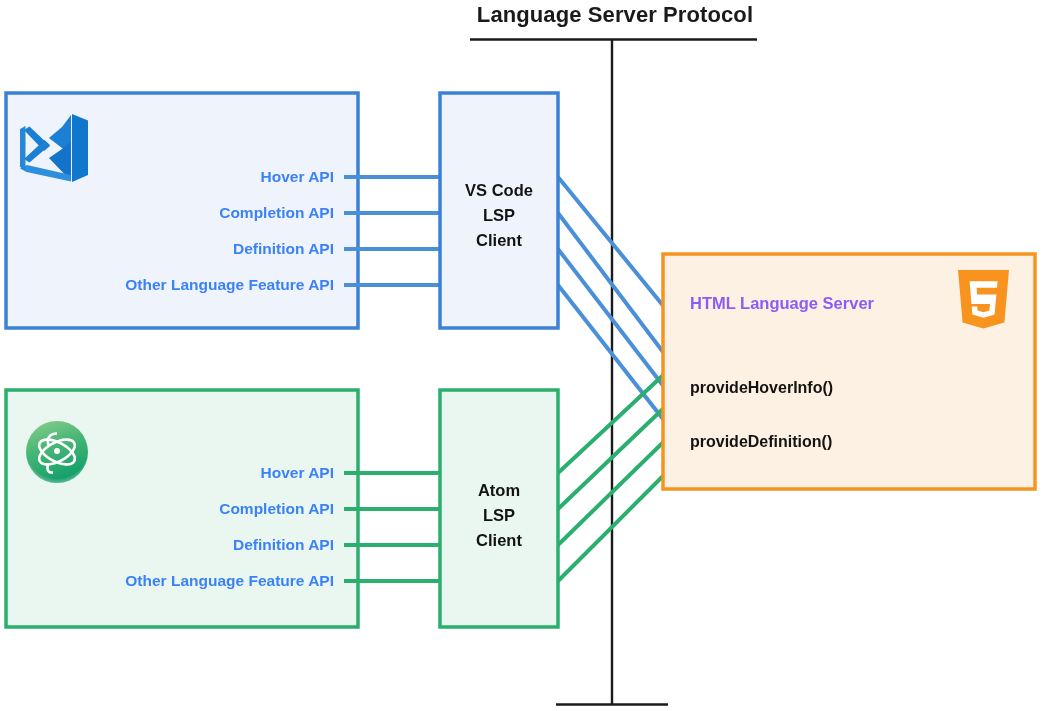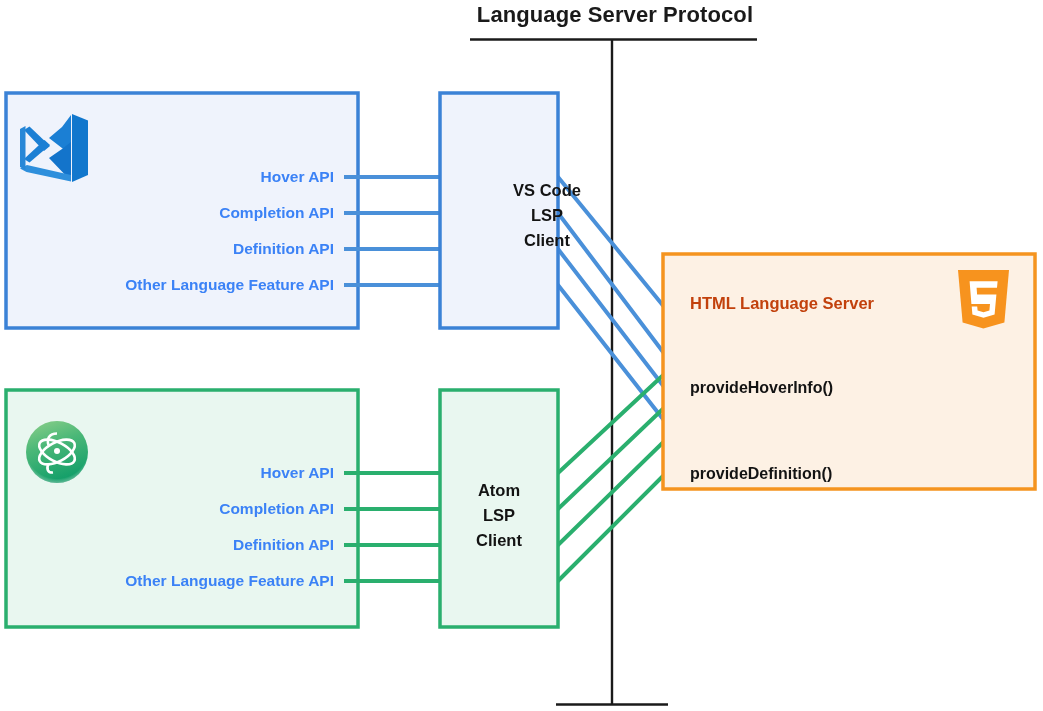--- a/index.html
+++ b/index.html
@@ -59,21 +59,21 @@
     font-weight: bold;
     color: #131313;
     white-space: nowrap;
     line-height: 25px;
     transform: translateY(-50%);
   }
   .server-heading {
     position: absolute;
     font-size: 16.5px;
     font-weight: bold;
-    color: #c2410c;
+    color: #8b5cf6;
     white-space: nowrap;
     transform: translateY(-50%);
   }
   .server-method {
     position: absolute;
     font-size: 16px;
     font-weight: bold;
     color: #131313;
     white-space: nowrap;
     transform: translateY(-50%);
@@ -187,35 +187,35 @@
       <path d="M27.5 4.6 L27.5 54 L44.4 49.2 L48.3 4.6 Z" fill="#f7931e"></path>
       <path d="M13.6 11.2 L41.6 11.2 L41 17.8 L20.6 17.8 L21.1 24.6 L40.4 24.6 L38.6 44.6 L27.5 47.8 L16.4 44.6 L15.7 36.4 L21.2 36.4 L21.6 40.6 L27.5 42.2 L33.4 40.6 L34 33.9 L15.4 33.9 Z" fill="#ffffff"></path>
     </g>
   </svg>
 
   <div class="api-label" style="left:34px; top:177px; width:300px;">Hover API</div>
   <div class="api-label" style="left:34px; top:213px; width:300px;">Completion API</div>
   <div class="api-label" style="left:34px; top:249px; width:300px;">Definition API</div>
   <div class="api-label" style="left:34px; top:285px; width:300px;">Other Language Feature API</div>
 
-  <div class="client-title" style="left:440px; top:215px; width:118px;padding-left:48px;">
+  <div class="client-title" style="left:440px; top:215px; width:118px;">
     <div>VS Code</div>
     <div>LSP</div>
     <div>Client</div>
   </div>
 
   <div class="api-label" style="left:34px; top:473px; width:300px;">Hover API</div>
   <div class="api-label" style="left:34px; top:509px; width:300px;">Completion API</div>
   <div class="api-label" style="left:34px; top:545px; width:300px;">Definition API</div>
   <div class="api-label" style="left:34px; top:581px; width:300px;">Other Language Feature API</div>
 
   <div class="client-title" style="left:440px; top:515px; width:118px;">
     <div>Atom</div>
     <div>LSP</div>
     <div>Client</div>
   </div>
 
   <div class="server-heading" style="left:690px; top:303px;">HTML Language Server</div>
 
   <div class="server-method" style="left:690px; top:352px;">provideHoverInfo()</div>
-  <div class="server-method" style="left:690px; top:438px;">provideDefinition()</div>
+  <div class="server-method" style="left:690px; top:406px;">provideDefinition()</div>
 
 </div>
 
 </body></html>

